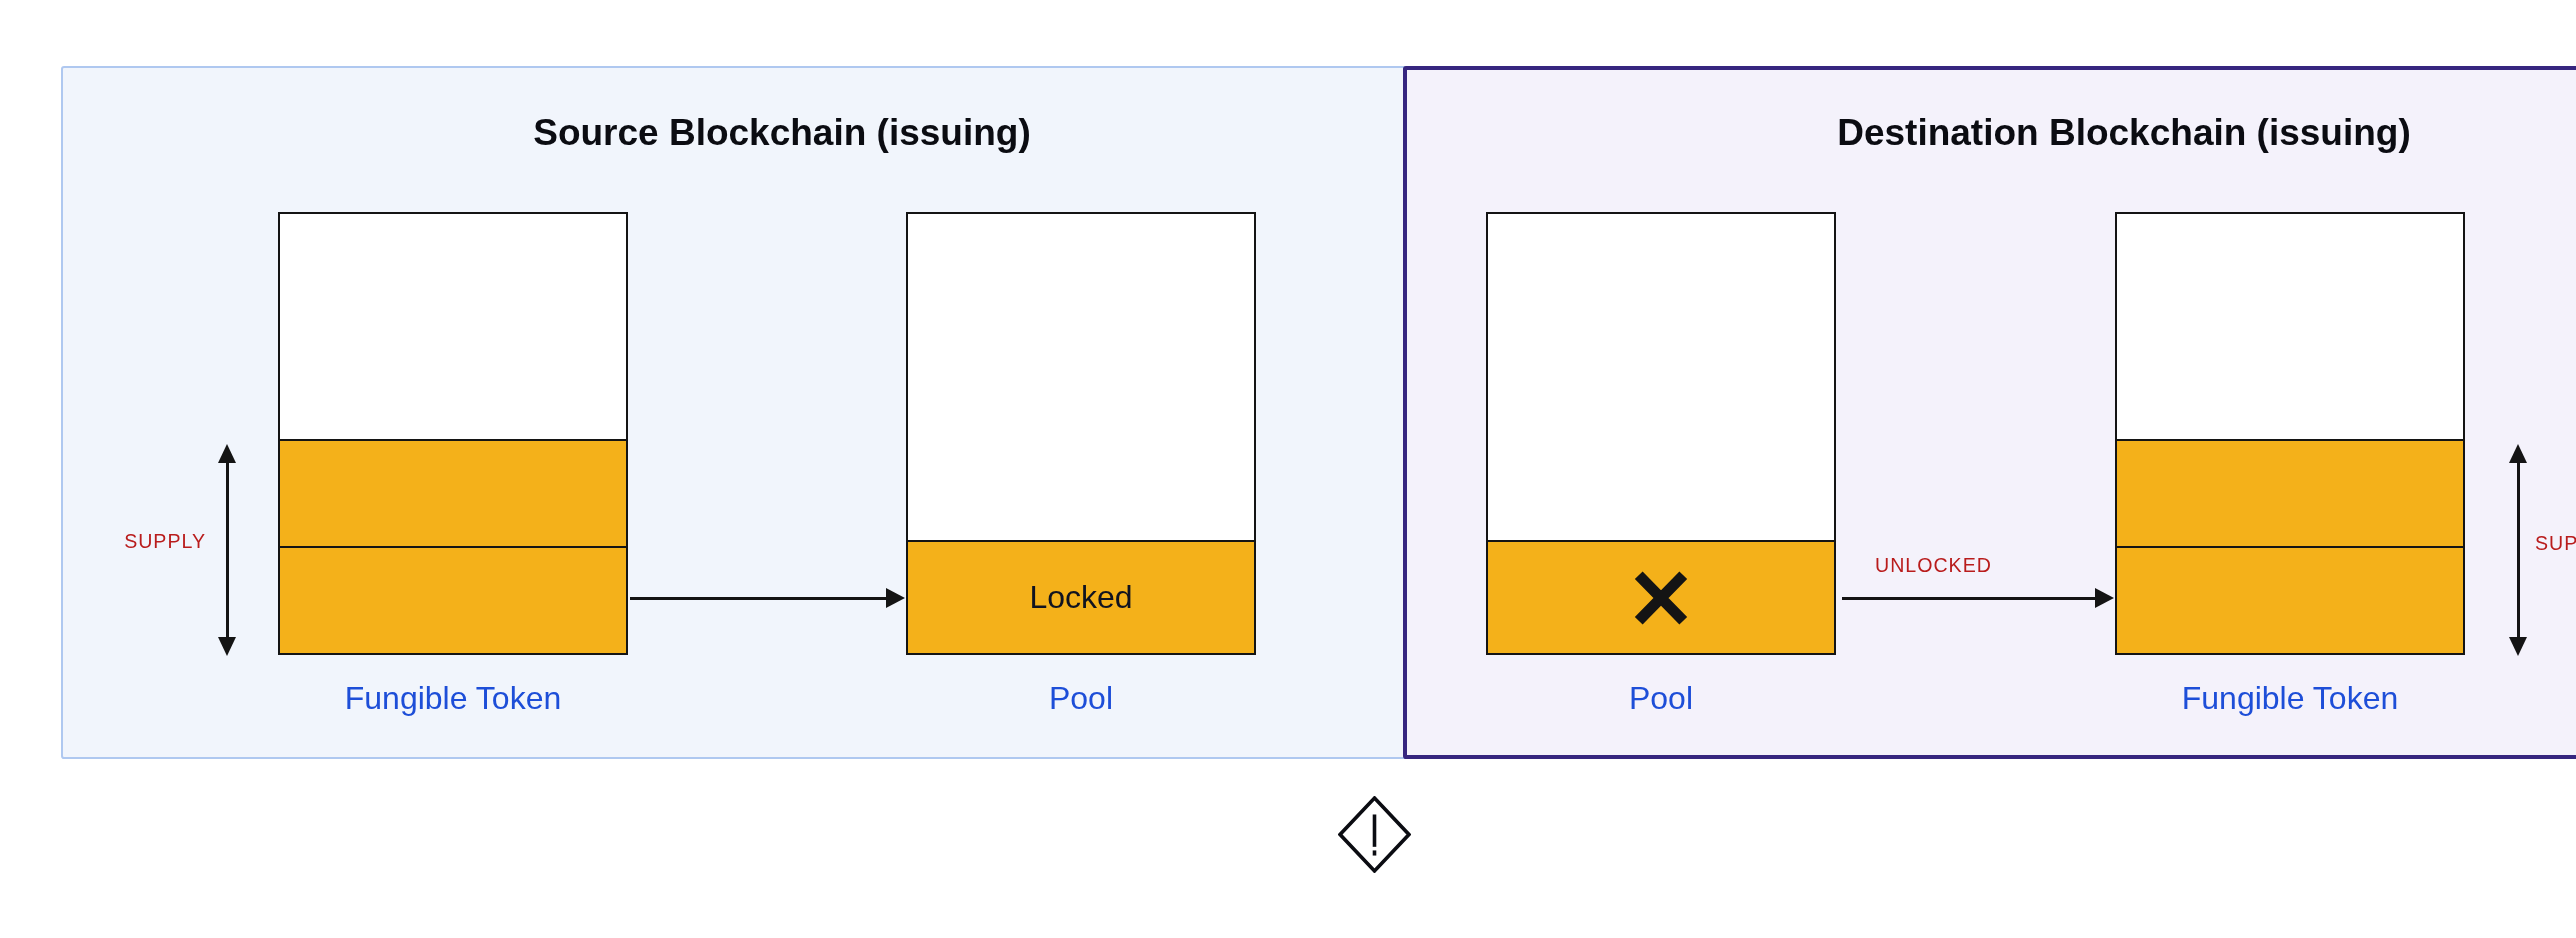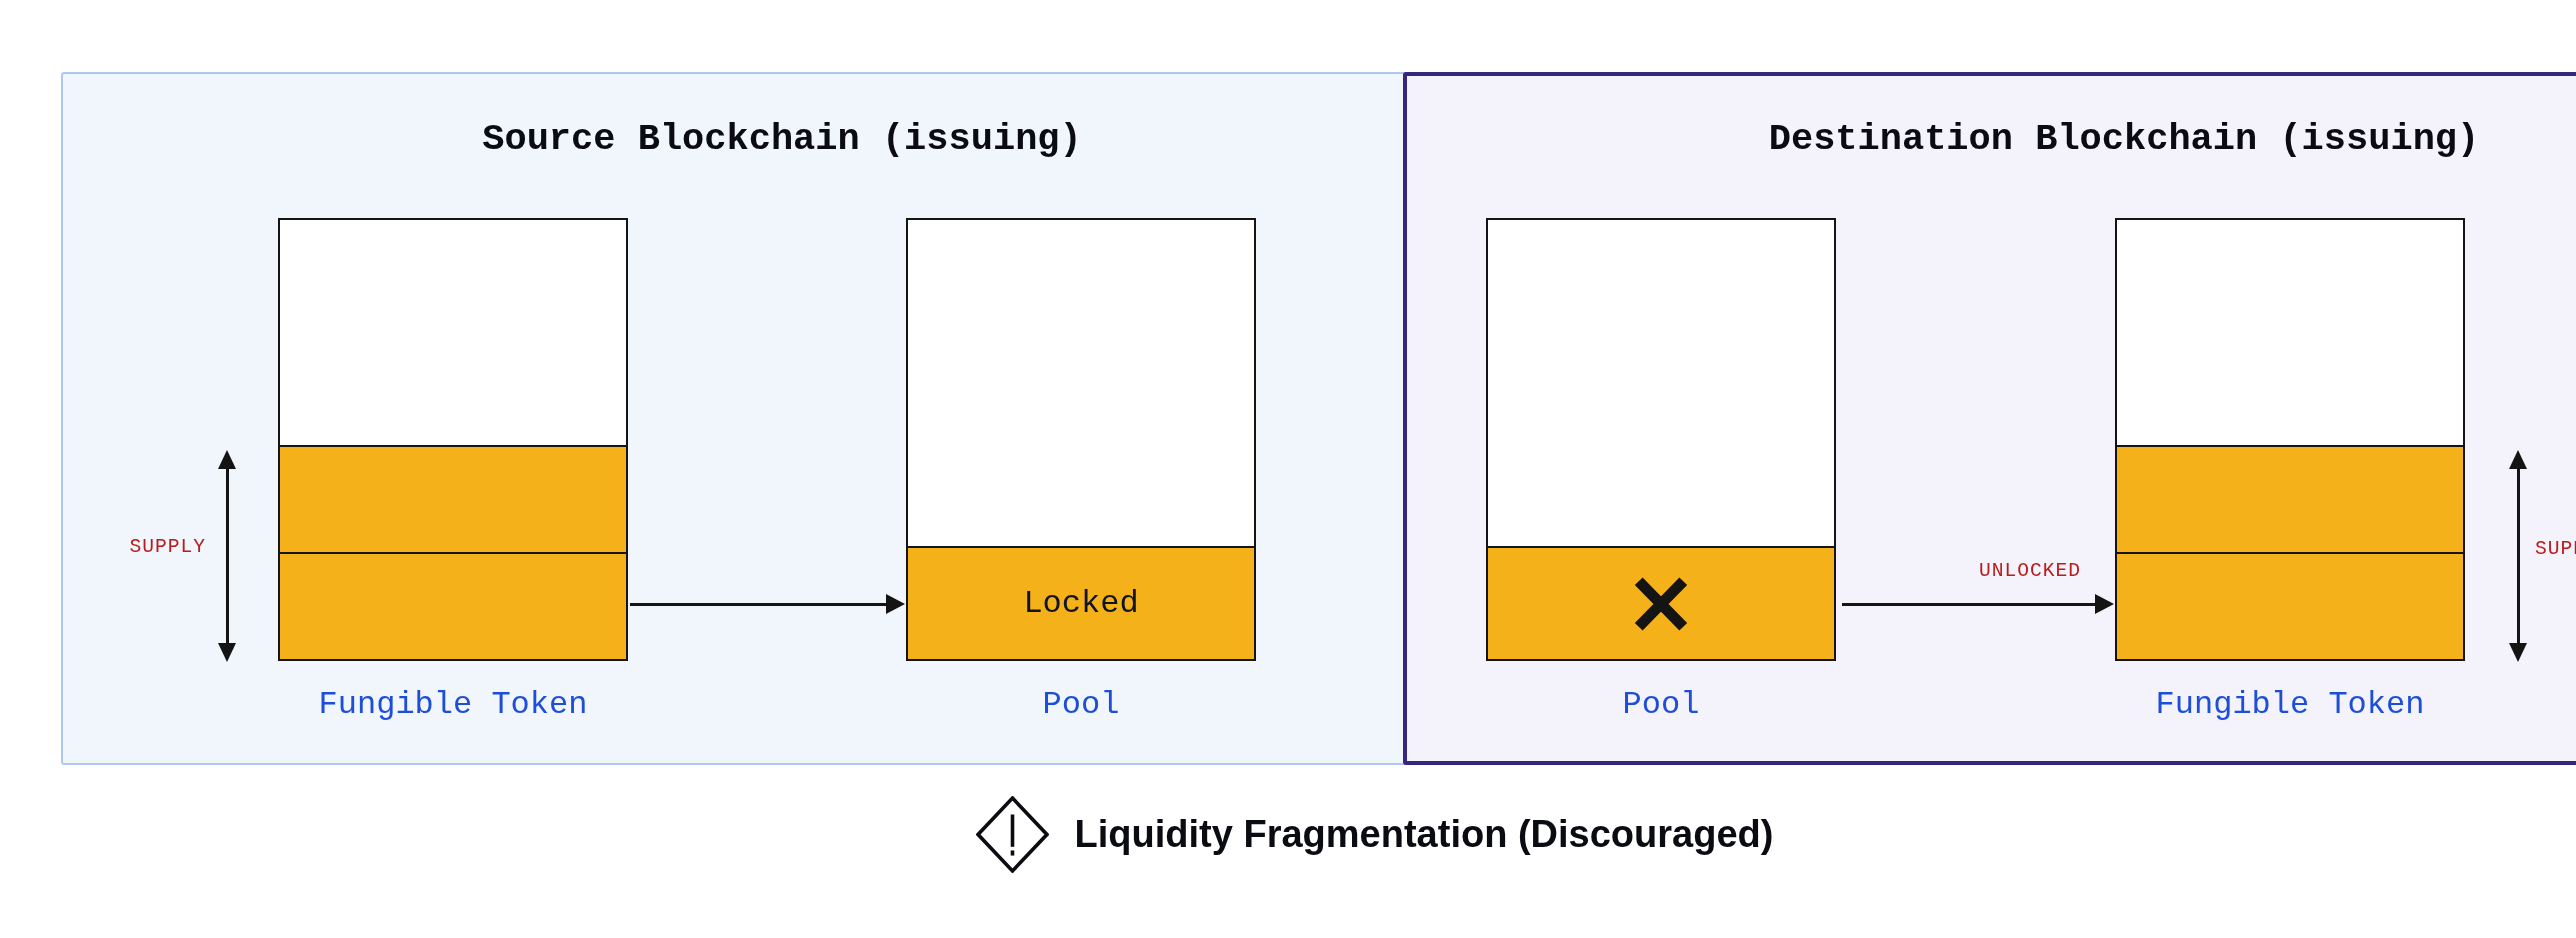--- a/index.html
+++ b/index.html
@@ -3,21 +3,21 @@
 <meta charset="utf-8">
 <style>
   * { margin:0; padding:0; box-sizing:border-box; }
   html,body { background:#ffffff; }
   .stage {
     position:relative; width:2749px; height:938px; background:#ffffff;
     font-family:"Liberation Sans", sans-serif; color:#101320; overflow:hidden;
   }
 
   
-  .panel { position:absolute; top:72px; width:1442px; height:693px;font-family:Liberation Mono, monospace; }
+  .panel { position:absolute; top:66px; width:1442px; height:693px; }
   .panel--source { left:61px;  background:#F1F5FC; border:2.1px solid #AFC8F0; border-radius:3.1px; }
   .panel--dest   { left:1403px; background:#F4F2FB; border:4.1px solid #36267F; border-radius:3.1px; }
 
   .panel-title {
     position:absolute; left:0; width:100%; text-align:center;
     font-size:37px; font-weight:600; color:#0B0C12;
   }
   .panel--source .panel-title { top:44px; }
   .panel--dest   .panel-title { top:42px; }
 
@@ -73,21 +73,21 @@
   .panel--source .v-arrow     { left:163px;  top:395px; height:174px; }
   .panel--source .supply-label{ left:30px;   top:462px; width:113px; text-align:right; }
   .panel--source .h-arrow     { left:567px; top:529px; width:256px; }
   .panel--source .box-label--token { left:215px;  top:612px; }
   .panel--source .box-label--pool  { left:843px; top:612px; }
 
   
   .panel--dest .box--pool    { left:79px;  top:142px; }
   .panel--dest .box--token   { left:708px; top:142px; }
   .panel--dest .h-arrow      { left:435px;  top:527px; width:253px; }
-  .panel--dest .unlocked-label { left:468px; top:484px; width:206px; text-align:right; }
+  .panel--dest .unlocked-label { left:468px; top:484px; width:206px; text-align:left; }
   .panel--dest .v-arrow      { left:1110px; top:393px; height:174px; }
   .panel--dest .supply-label { left:1128px; top:462px; width:155px; text-align:left; }
   .panel--dest .box-label--pool  { left:79px;  top:610px; }
   .panel--dest .box-label--token { left:708px; top:610px; }
 
   
   .caption-row {
     position:absolute; top:795px; left:0; width:100%; height:78px;
     display:flex; align-items:center; justify-content:center; gap:26px;
   }
@@ -150,17 +150,16 @@
     <div class="box-label box-label--pool">Pool</div>
     <div class="box-label box-label--token">Fungible Token</div>
   </section>
 
   <div class="caption-row">
     <svg width="73" height="77" viewBox="0 0 142 150">
       <polygon points="71,4 138,75 71,146 4,75" fill="none" stroke="#0B0C12" stroke-width="7"></polygon>
       <line x1="71" y1="36" x2="71" y2="99" stroke="#0B0C12" stroke-width="7"></line>
       <line x1="71" y1="106" x2="71" y2="116" stroke="#0B0C12" stroke-width="7"></line>
     </svg>
-    <span class="caption-text">Liquidity Fragmentation (Discouraged)</span>
   </div>
 
 </div>
 
 
 </body></html>

